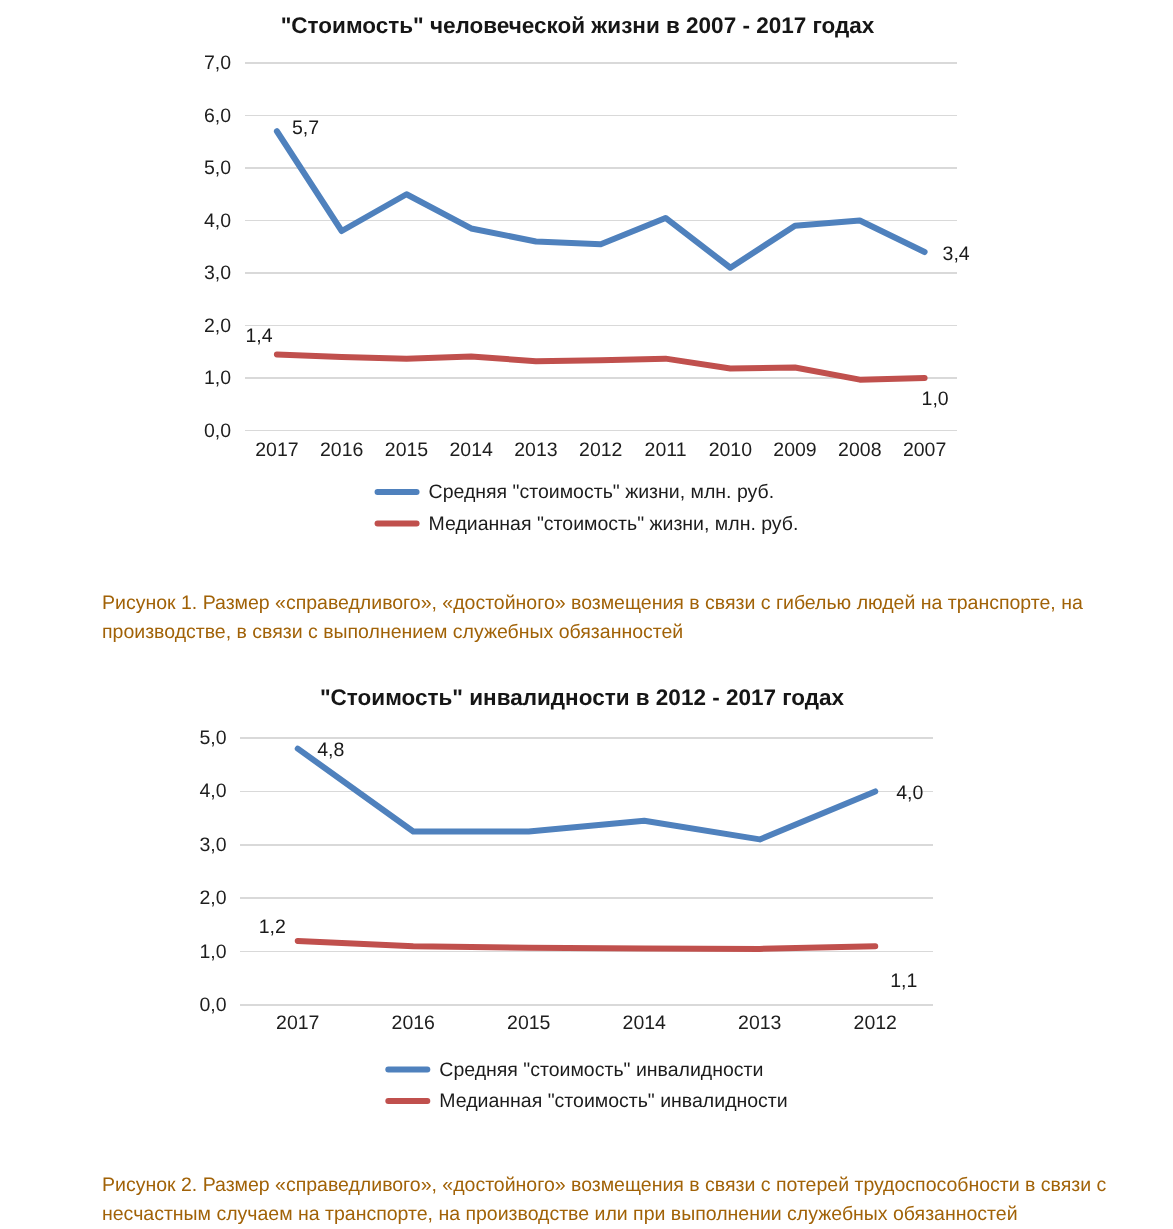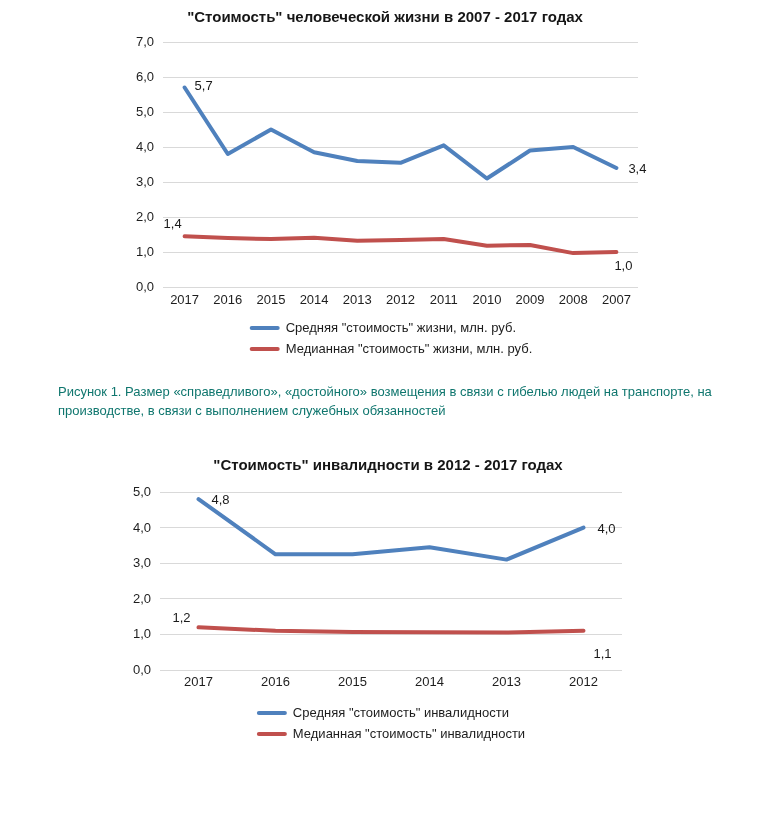--- a/index.html
+++ b/index.html
@@ -21,24 +21,24 @@
     left: 50%;
     transform: translateX(-50%);
   }
   .legend-row { display: flex; align-items: center; gap: 6px; height: 21px; }
   .legend-swatch { width: 30px; height: 4px; flex: 0 0 30px; border-radius: 2px; }
   .legend-label { font-size: 13px; color: #1c1c1c; white-space: nowrap; }
   .caption {
     position: absolute;
     left: 50px;
     width: 695px;
-    margin: 8px;
+    margin: 18px;
     font-size: 13px;
     line-height: 19px;
-    color: #0f766e;
+    color: #a16207;
   }
 </style>
 </head>
 <body>
 
 <div class="page">
 
   <svg id="chart-svg-0" class="chart-svg" style="top:0px" width="782" height="312">
       <line x1="163" x2="638" y1="287.0" y2="287.0" class="gridline" stroke="#D9D9D9"></line>
       <text x="154" y="291" class="tick-label" text-anchor="end">0,0</text>
@@ -117,14 +117,15 @@
   <div id="legend-1" class="legend" style="top:702px">
       <div class="legend-row">
         <span class="legend-swatch" style="background: rgb(79, 129, 189);"></span>
         <span class="legend-label">Средняя "стоимость" инвалидности</span>
       </div>
       <div class="legend-row">
         <span class="legend-swatch" style="background: rgb(192, 80, 77);"></span>
         <span class="legend-label">Медианная "стоимость" инвалидности</span>
       </div>
     </div>
+  <p class="caption" style="top:762px">Рисунок 2. Размер «справедливого», «достойного» возмещения в связи с потерей трудоспособности в связи с несчастным случаем на транспорте, на производстве или при выполнении служебных обязанностей</p>
 
 </div>
 
 </body></html>

